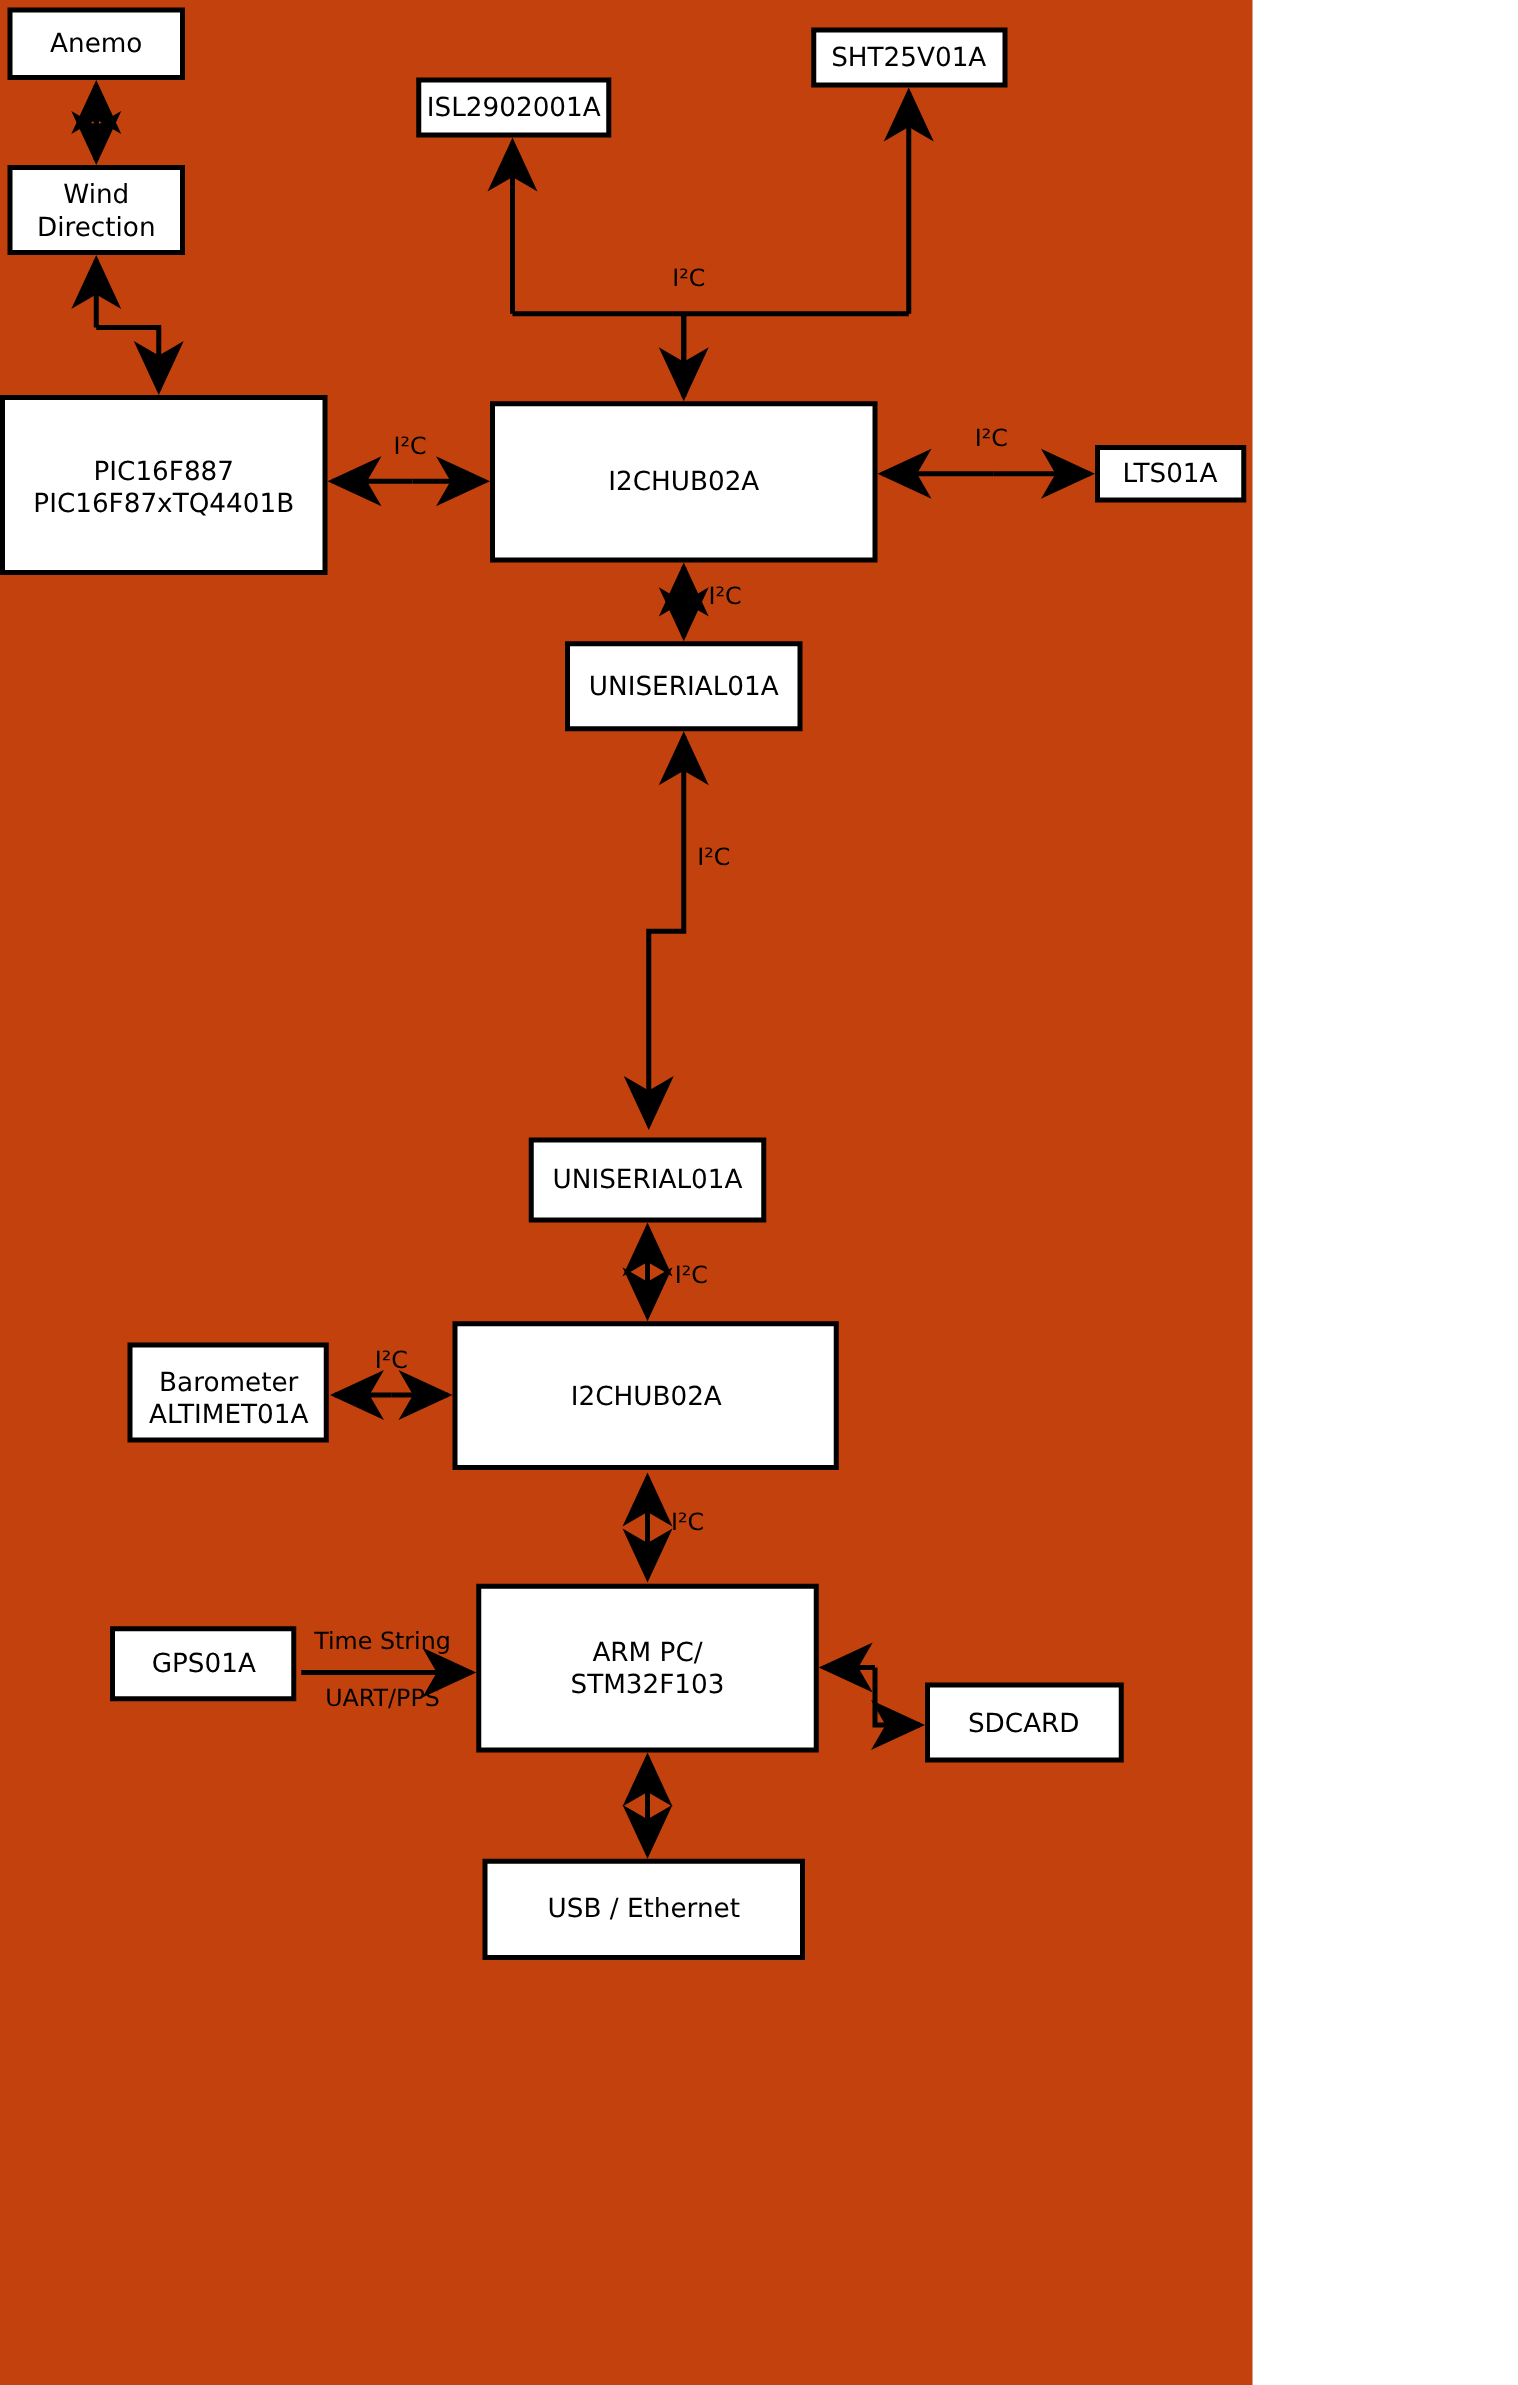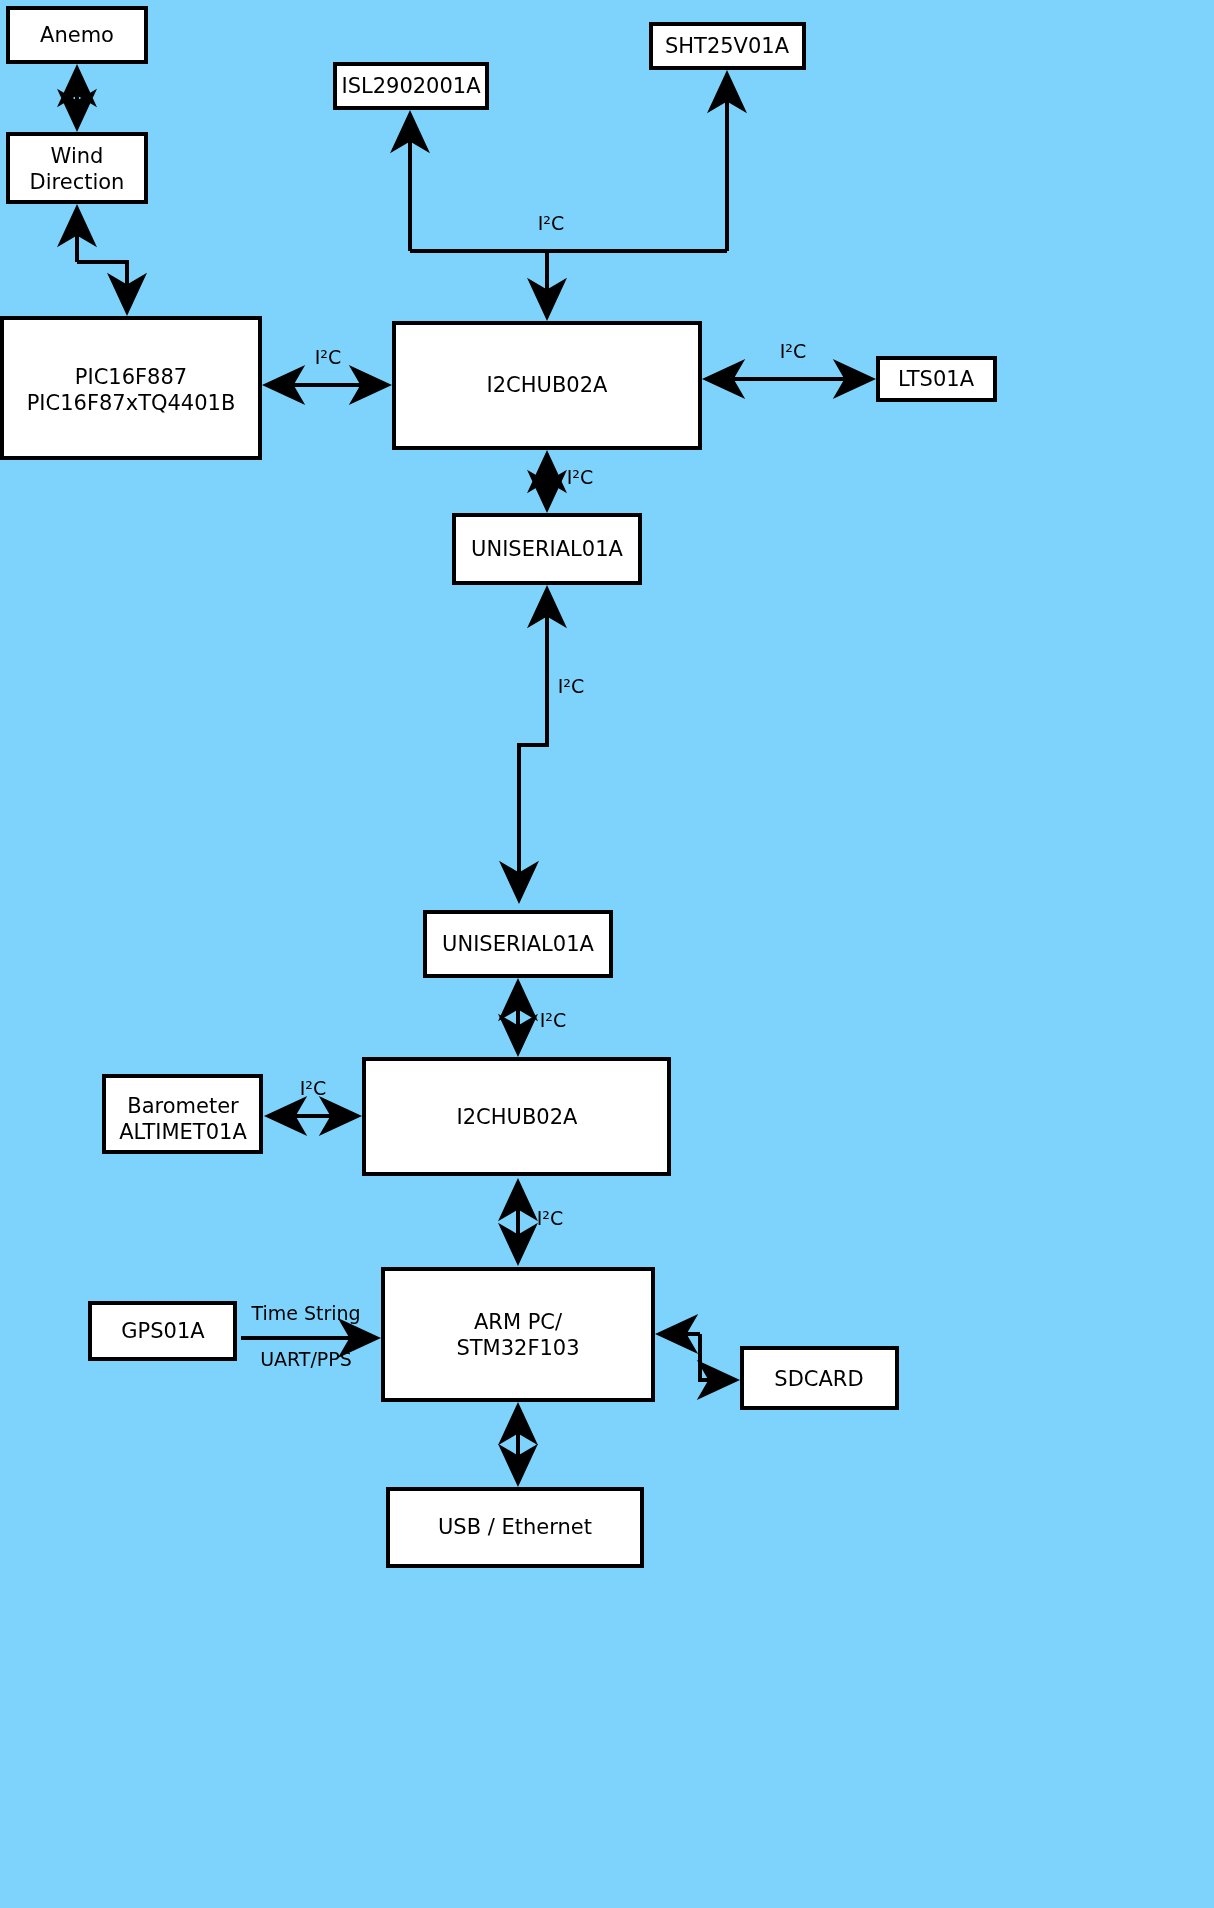--- a/index.html
+++ b/index.html
@@ -1,18 +1,18 @@
 <!DOCTYPE html>
 <html><head>
 <meta charset="utf-8">
 <style>
   html,body{margin:0;padding:0;background:#ffffff;}
   body{width:1214px;height:1908px;overflow:hidden;
        font-family:"DejaVu Sans","Liberation Sans",sans-serif;}
-  #stage{position:relative;width:1214px;height:1908px;background:#7dd3fc;}
+  #stage{position:relative;width:1002px;height:1908px;background:#c2410c;}
   svg{display:block;}
   .box-label{font-family:"DejaVu Sans","Liberation Sans",sans-serif;
              font-size:21px;fill:#000;text-anchor:middle;dominant-baseline:middle;}
   .edge-label{font-family:"DejaVu Sans","Liberation Sans",sans-serif;
               font-size:19px;fill:#000;text-anchor:middle;dominant-baseline:middle;}
   .nodeRect{fill:#ffffff;stroke:#000000;stroke-width:4;}
   .link{stroke:#000000;stroke-width:4;fill:none;}
 </style>
 </head>
 <body>

